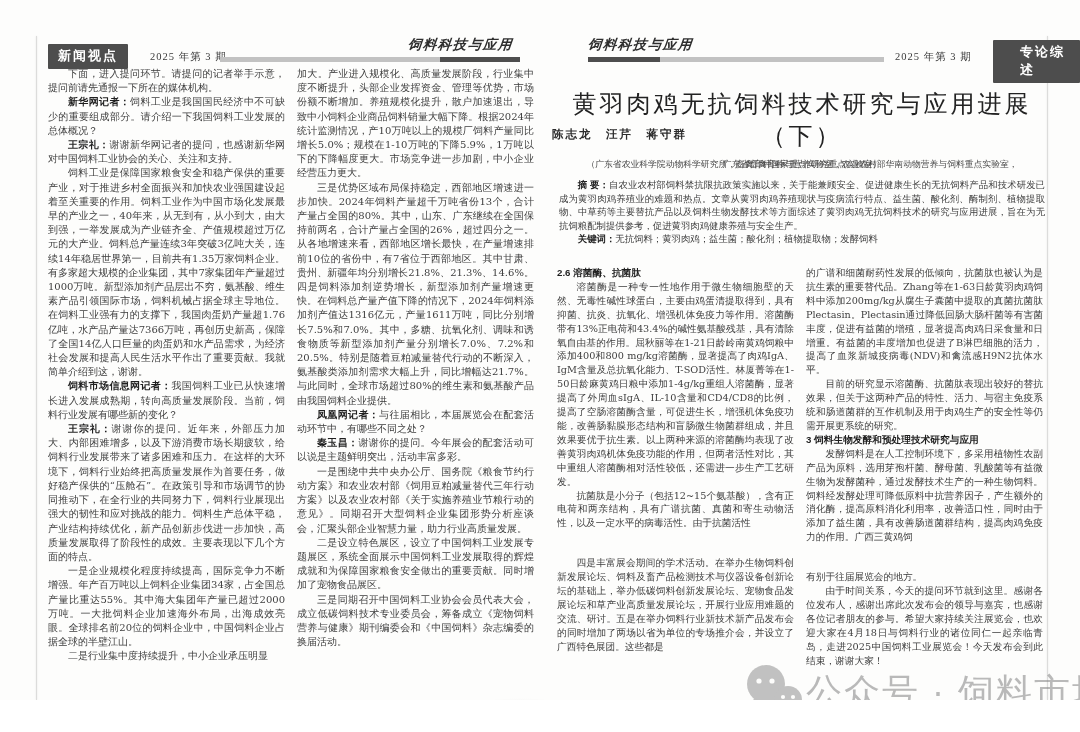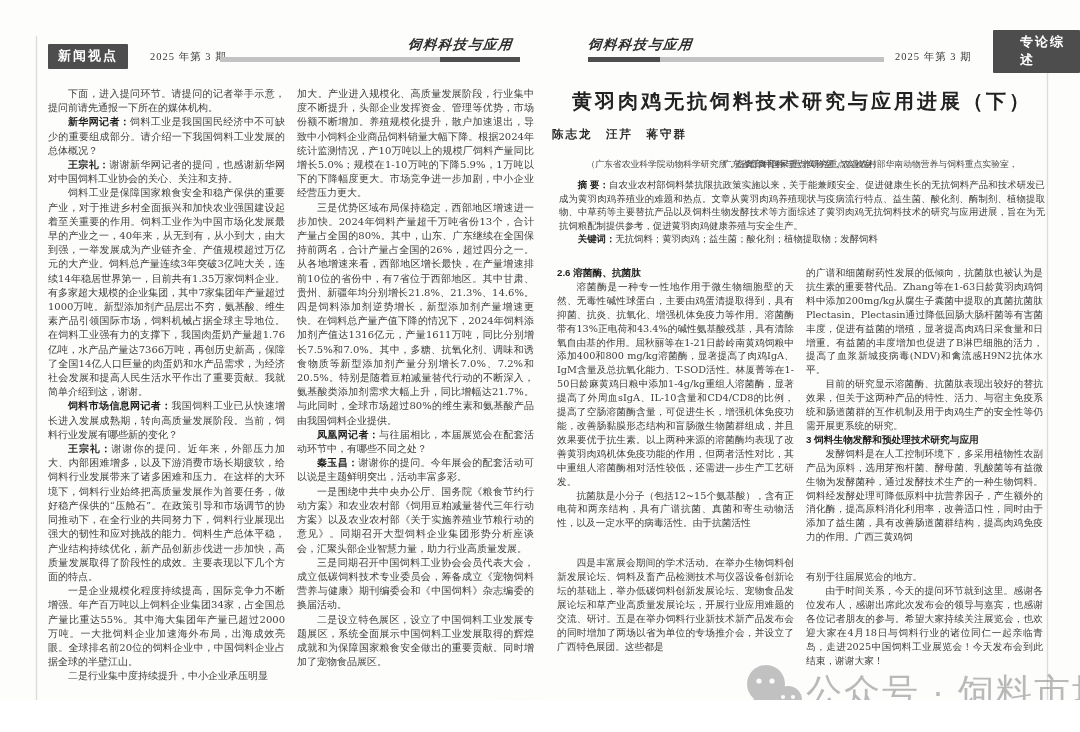--- a/index.html
+++ b/index.html
@@ -12,38 +12,38 @@
   
   .badge{position:absolute;background:#4d4d4d;color:#fff;font-family:"Liberation Sans",sans-serif;
          font-weight:700;font-size:13px;letter-spacing:2px;padding:3px 10px 4px;border-radius:1px;}
   .issue{position:absolute;font-size:10.5px;color:#3a3a3a;letter-spacing:1px;font-family:"Liberation Serif",serif;}
   .rule{position:absolute;height:5px;display:flex;}
   .rule .seg-light{background:#c2c2c2;height:100%;}
   .rule .seg-dark{background:#4e4e4e;height:100%;}
   .logo{position:absolute;font-family:"DejaVu Serif",serif;font-style:italic;font-weight:700;
         font-size:13.5px;letter-spacing:1.5px;color:#2e2e2e;transform:skewX(-6deg);white-space:nowrap;}
   
-  .art-title{position:absolute;left:552px;top:88px;width:500px;text-align:center;font-size:20px;
-             font-weight:700;letter-spacing:3px;color:#222;}
+  .art-title{position:absolute;left:552px;top:88px;width:500px;text-align:center;font-size:24px;
+             font-weight:400;letter-spacing:3px;color:#222;}
   .art-authors{position:absolute;left:552px;top:127px;width:500px;text-align:left;font-size:11.5px;
                font-weight:700;color:#2c2c2c;letter-spacing:2px;font-family:Liberation Sans, sans-serif;}
   .art-affil{position:absolute;left:552px;width:500px;text-align:center;font-size:8.8px;color:#474747;}
   .affil1{top:146px;margin-top:13px;} .affil2{top:159px;}
   .abstract-block{position:absolute;left:559px;top:178px;width:486px;font-size:9.4px;line-height:13.6px;
                   text-align:justify;color:#3d3d3d;}
   .abstract-block p{margin:0;text-indent:2em;}
   .lbl{font-weight:700;font-family:"Liberation Sans",sans-serif;color:#222;}
   
   .col{position:absolute;overflow:hidden;text-align:justify;}
   .col p.para{margin:0;text-indent:2em;}
   .col p.para.ni{text-indent:0;}
   .col p.para.hd{text-indent:0;font-weight:700;font-family:"Liberation Sans",sans-serif;color:#1f1f1f;}
   .col p.para.gap{margin-top:26px;}
   .spk{font-weight:700;font-family:"Liberation Sans",sans-serif;color:#1f1f1f;}
-  .lcol{left:0;top:87px;width:237px;height:596px;font-size:10px;line-height:14.2px;}
+  .lcol{left:0;top:67px;width:237px;height:596px;font-size:10px;line-height:14.2px;}
   #l-col1{left:48px;} #l-col2{left:297px;}
   .rcol{top:266px;width:237px;height:424px;font-size:9.7px;line-height:13.9px;}
   #r-col1{left:557px;} #r-col2{left:806px;}
   
   .footer{position:absolute;display:flex;align-items:center;gap:6px;margin-top:41px;}
   .pagenum{font-family:"Liberation Sans",sans-serif;font-weight:700;font-size:13px;color:#2d2d2d;}
   .foot-journal{font-size:7.5px;letter-spacing:1px;color:#a9a9a9;}
   .foot-journal.dark{background:#454545;color:#e5e5e5;padding:1px 4px;letter-spacing:1px;}
   
   .watermark-text{position:absolute;left:806px;top:668px;font-size:36px;color:rgba(130,130,130,0.55);
@@ -67,40 +67,40 @@
     <div class="seg-dark" style="width:80px;"></div>
   </div>
   <div class="logo" style="left:408px;top:36px;">饲料科技与应用</div>
 
   <div class="logo" style="left:588px;top:36px;">饲料科技与应用</div>
   <div class="rule" style="left:588px;top:57px;width:296px;">
     <div class="seg-dark" style="width:72px;"></div>
     <div class="seg-light" style="width:224px;"></div>
   </div>
   <div class="issue" style="left:895px;top:50px;">2025 年第 3 期</div>
-  <div class="badge" style="left:993px;top:30px;padding-left:27px;">专论综述</div>
+  <div class="badge" style="left:993px;top:40px;padding-left:27px;">专论综述</div>
 
   <div class="col lcol" id="l-col1">
       <p class="para">下面，进入提问环节。请提问的记者举手示意，提问前请先通报一下所在的媒体机构。</p>
       <p class="para"><span class="spk">新华网记者：</span>饲料工业是我国国民经济中不可缺少的重要组成部分。请介绍一下我国饲料工业发展的总体概况？</p>
       <p class="para"><span class="spk">王宗礼：</span>谢谢新华网记者的提问，也感谢新华网对中国饲料工业协会的关心、关注和支持。</p>
       <p class="para">饲料工业是保障国家粮食安全和稳产保供的重要产业，对于推进乡村全面振兴和加快农业强国建设起着至关重要的作用。饲料工业作为中国市场化发展最早的产业之一，40年来，从无到有，从小到大，由大到强，一举发展成为产业链齐全、产值规模超过万亿元的大产业。饲料总产量连续3年突破3亿吨大关，连续14年稳居世界第一，目前共有1.35万家饲料企业。有多家超大规模的企业集团，其中7家集团年产量超过1000万吨。新型添加剂产品层出不穷，氨基酸、维生素产品引领国际市场，饲料机械占据全球主导地位。在饲料工业强有力的支撑下，我国肉蛋奶产量超1.76亿吨，水产品产量达7366万吨，再创历史新高，保障了全国14亿人口巨量的肉蛋奶和水产品需求，为经济社会发展和提高人民生活水平作出了重要贡献。我就简单介绍到这，谢谢。</p>
       <p class="para"><span class="spk">饲料市场信息网记者：</span>我国饲料工业已从快速增长进入发展成熟期，转向高质量发展阶段。当前，饲料行业发展有哪些新的变化？</p>
       <p class="para"><span class="spk">王宗礼：</span>谢谢你的提问。近年来，外部压力加大、内部困难增多，以及下游消费市场长期疲软，给饲料行业发展带来了诸多困难和压力。在这样的大环境下，饲料行业始终把高质量发展作为首要任务，做好稳产保供的“压舱石”。在政策引导和市场调节的协同推动下，在全行业的共同努力下，饲料行业展现出强大的韧性和应对挑战的能力。饲料生产总体平稳，产业结构持续优化，新产品创新步伐进一步加快，高质量发展取得了阶段性的成效。主要表现以下几个方面的特点。</p>
       <p class="para">一是企业规模化程度持续提高，国际竞争力不断增强。年产百万吨以上饲料企业集团34家，占全国总产量比重达55%。其中海大集团年产量已超过2000万吨。一大批饲料企业加速海外布局，出海成效亮眼。全球排名前20位的饲料企业中，中国饲料企业占据全球的半壁江山。</p>
       <p class="para">二是行业集中度持续提升，中小企业承压明显</p>
     </div>
   <div class="col lcol" id="l-col2">
       <p class="para ni">加大。产业进入规模化、高质量发展阶段，行业集中度不断提升，头部企业发挥资金、管理等优势，市场份额不断增加。养殖规模化提升，散户加速退出，导致中小饲料企业商品饲料销量大幅下降。根据2024年统计监测情况，产10万吨以上的规模厂饲料产量同比增长5.0%；规模在1-10万吨的下降5.9%，1万吨以下的下降幅度更大。市场竞争进一步加剧，中小企业经营压力更大。</p>
       <p class="para">三是优势区域布局保持稳定，西部地区增速进一步加快。2024年饲料产量超千万吨省份13个，合计产量占全国的80%。其中，山东、广东继续在全国保持前两名，合计产量占全国的26%，超过四分之一。从各地增速来看，西部地区增长最快，在产量增速排前10位的省份中，有7省位于西部地区。其中甘肃、贵州、新疆年均分别增长21.8%、21.3%、14.6%。四是饲料添加剂逆势增长，新型添加剂产量增速更快。在饲料总产量产值下降的情况下，2024年饲料添加剂产值达1316亿元，产量1611万吨，同比分别增长7.5%和7.0%。其中，多糖、抗氧化剂、调味和诱食物质等新型添加剂产量分别增长7.0%、7.2%和20.5%。特别是随着豆粕减量替代行动的不断深入，氨基酸类添加剂需求大幅上升，同比增幅达21.7%。与此同时，全球市场超过80%的维生素和氨基酸产品由我国饲料企业提供。</p>
       <p class="para"><span class="spk">凤凰网记者：</span>与往届相比，本届展览会在配套活动环节中，有哪些不同之处？</p>
       <p class="para"><span class="spk">秦玉昌：</span>谢谢你的提问。今年展会的配套活动可以说是主题鲜明突出，活动丰富多彩。</p>
       <p class="para">一是围绕中共中央办公厅、国务院《粮食节约行动方案》和农业农村部《饲用豆粕减量替代三年行动方案》以及农业农村部《关于实施养殖业节粮行动的意见》。同期召开大型饲料企业集团形势分析座谈会，汇聚头部企业智慧力量，助力行业高质量发展。</p>
+      <p class="para">二是设立特色展区，设立了中国饲料工业发展专题展区，系统全面展示中国饲料工业发展取得的辉煌成就和为保障国家粮食安全做出的重要贡献。同时增加了宠物食品展区。</p>
       <p class="para">三是同期召开中国饲料工业协会会员代表大会，成立低碳饲料技术专业委员会，筹备成立《宠物饲料营养与健康》期刊编委会和《中国饲料》杂志编委的换届活动。</p>
-      <p class="para">二是设立特色展区，设立了中国饲料工业发展专题展区，系统全面展示中国饲料工业发展取得的辉煌成就和为保障国家粮食安全做出的重要贡献。同时增加了宠物食品展区。</p>
     </div>
 
   <div class="art-title">黄羽肉鸡无抗饲料技术研究与应用进展（下）</div>
   <div class="art-authors">陈志龙　汪芹　蒋守群</div>
   <div class="art-affil affil1">（广东省农业科学院动物科学研究所，畜禽育种国家重点实验室，农业农村部华南动物营养与饲料重点实验室，</div>
   <div class="art-affil affil2">广东省畜禽育种与营养研究重点实验室）</div>
   <div class="abstract-block">
     <p><span class="lbl">摘  要：</span><span>自农业农村部饲料禁抗限抗政策实施以来，关于能兼顾安全、促进健康生长的无抗饲料产品和技术研发已成为黄羽肉鸡养殖业的难题和热点。文章从黄羽肉鸡养殖现状与疫病流行特点、益生菌、酸化剂、酶制剂、植物提取物、中草药等主要替抗产品以及饲料生物发酵技术等方面综述了黄羽肉鸡无抗饲料技术的研究与应用进展，旨在为无抗饲粮配制提供参考，促进黄羽肉鸡健康养殖与安全生产。</span></p>
     <p><span class="lbl">关键词：</span><span>无抗饲料；黄羽肉鸡；益生菌；酸化剂；植物提取物；发酵饲料</span></p>
   </div>

